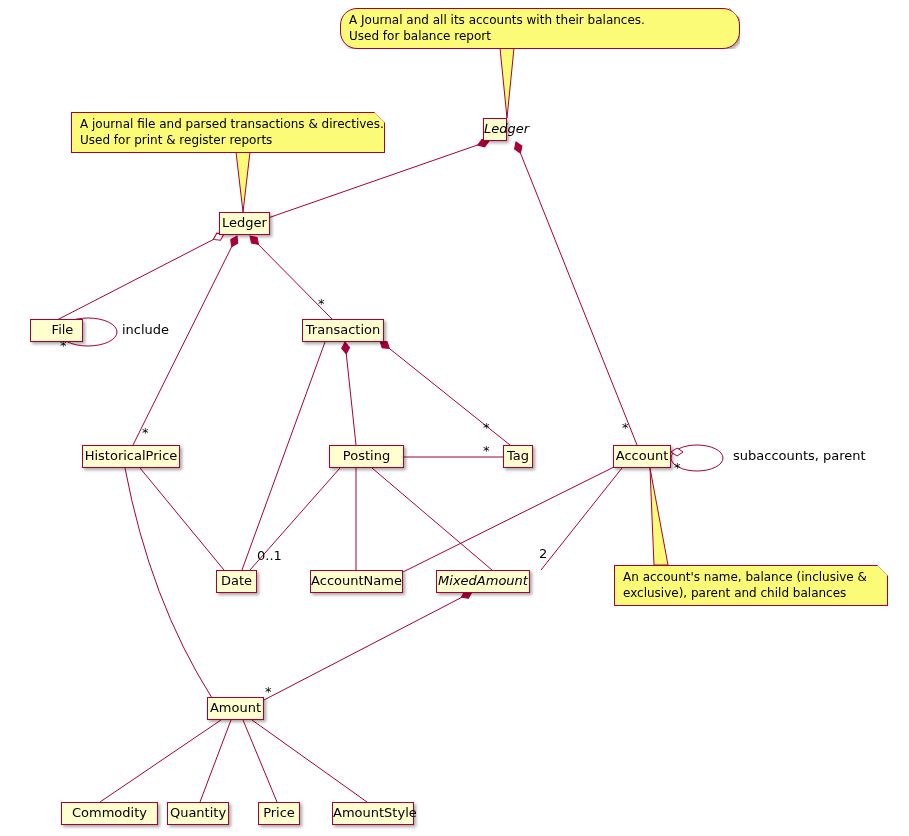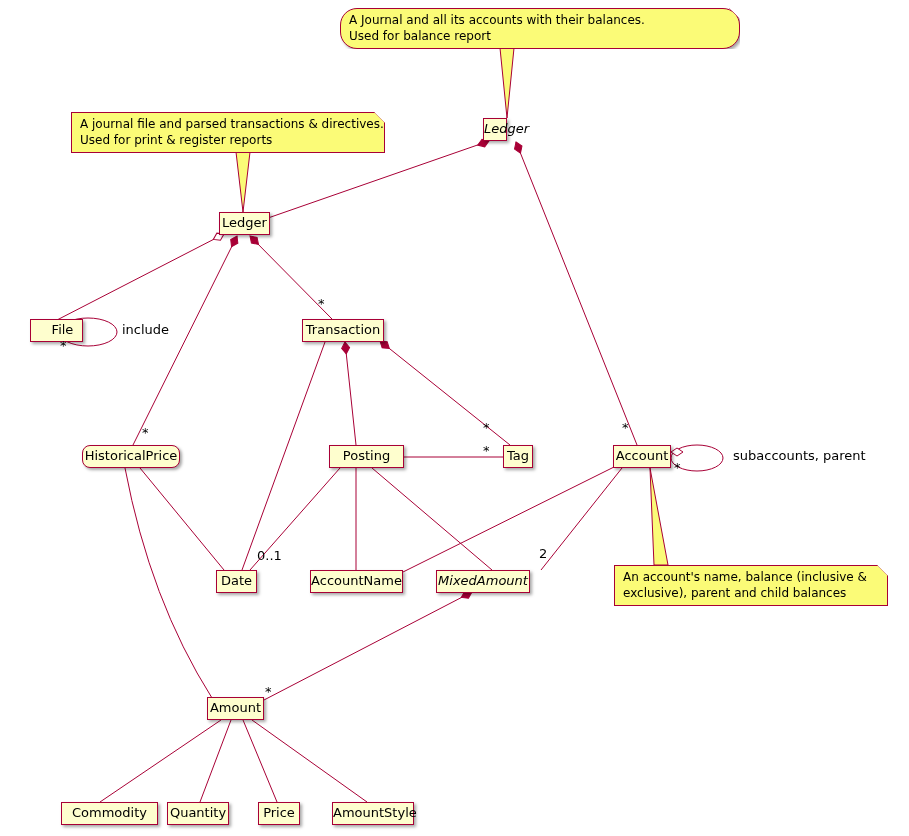--- a/index.html
+++ b/index.html
@@ -92,21 +92,21 @@
   </div>
   <div class="note" style="left:614px; top:565px; width:274px;">
     <div>An account's name, balance (inclusive &amp;</div>
     <div>exclusive), parent and child balances</div>
   </div>
 
   <div class="uml-class" style="left:483px; top:118px; width:24px;font-style:italic;">Ledger</div>
   <div class="uml-class" style="left:219px; top:212px; width:51px;">Ledger</div>
   <div class="uml-class" style="left:30px; top:319px; width:53px;padding-left:12px;">File</div>
   <div class="uml-class" style="left:302px; top:319px; width:82px;">Transaction</div>
-  <div class="uml-class" style="left:82px; top:445px; width:98px;border-radius:8px;">HistoricalPrice</div>
+  <div class="uml-class" style="left:82px; top:445px; width:98px;">HistoricalPrice</div>
   <div class="uml-class" style="left:329px; top:445px; width:75px;">Posting</div>
   <div class="uml-class" style="left:503px; top:445px; width:30px;">Tag</div>
   <div class="uml-class" style="left:613px; top:445px; width:58px;">Account</div>
   <div class="uml-class" style="left:216px; top:570px; width:41px;">Date</div>
   <div class="uml-class" style="left:310px; top:570px; width:93px;">AccountName</div>
   <div class="uml-class" style="left:436px; top:570px; width:94px;font-style:italic;">MixedAmount</div>
   <div class="uml-class" style="left:207px; top:697px; width:57px;">Amount</div>
   <div class="uml-class" style="left:61px; top:802px; width:97px;">Commodity</div>
   <div class="uml-class" style="left:167px; top:802px; width:62px;">Quantity</div>
   <div class="uml-class" style="left:258px; top:802px; width:42px;">Price</div>

